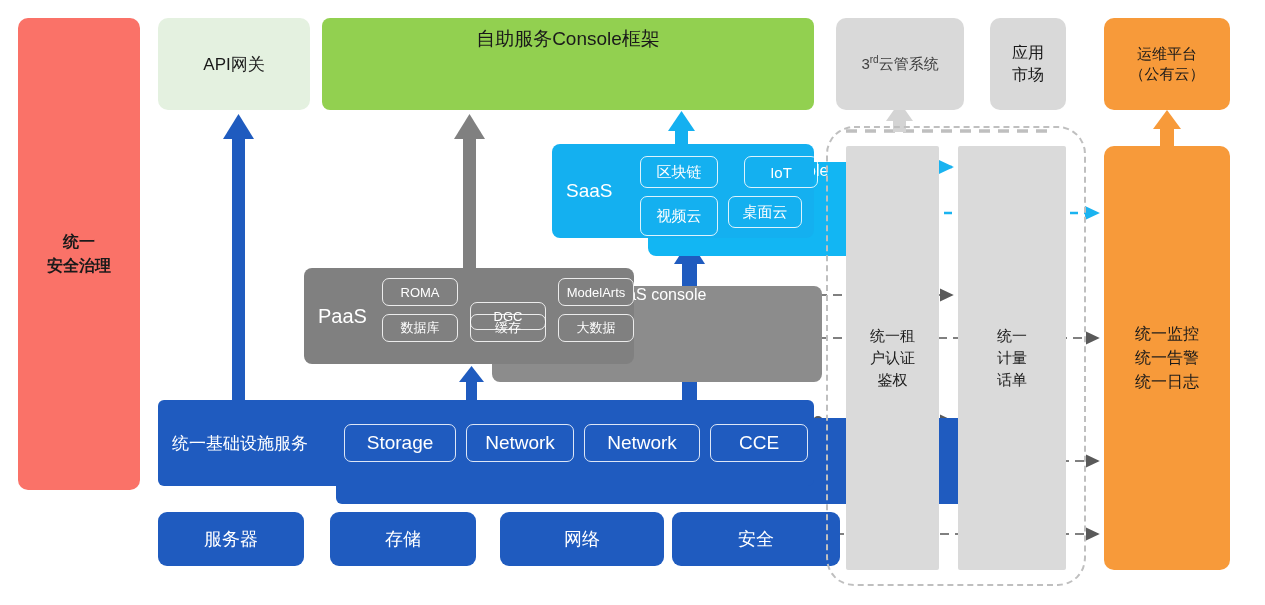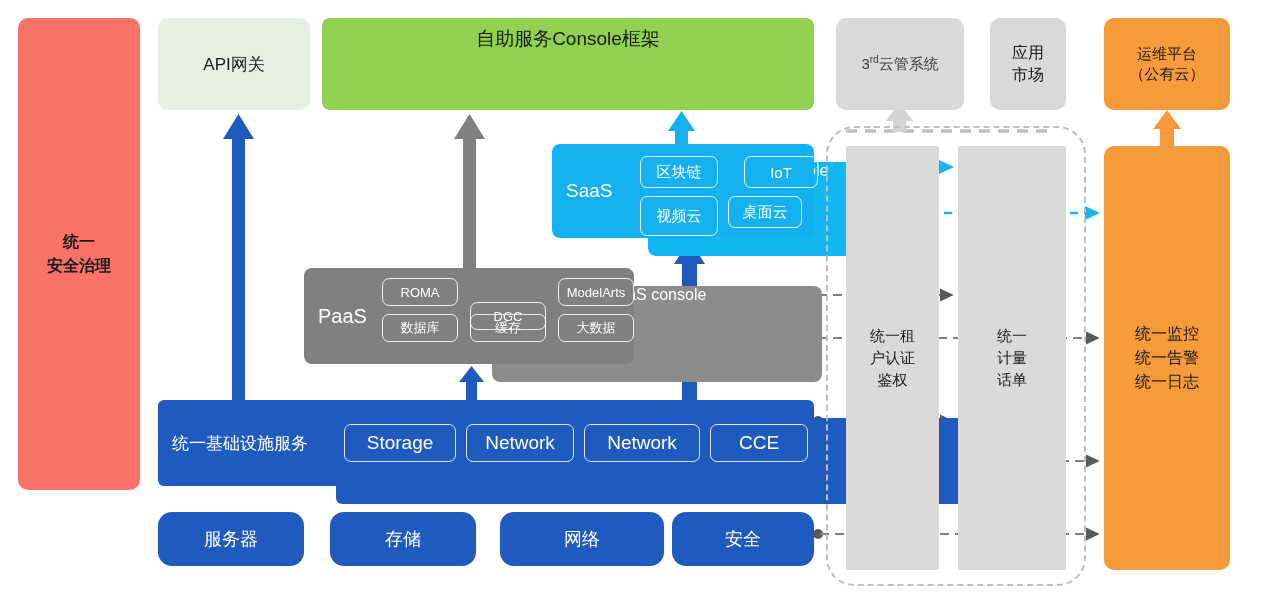--- a/index.html
+++ b/index.html
@@ -98,27 +98,27 @@
     position:absolute;left:14px;top:50%;transform:translateY(-50%);
     color:#fff;font-size:17px;
   }
   .iaas .i1{left:186px;top:24px;width:112px;height:38px;font-size:19px;}
   .iaas .i2{left:308px;top:24px;width:108px;height:38px;font-size:19px;}
   .iaas .i3{left:426px;top:24px;width:116px;height:38px;font-size:19px;}
   .iaas .i4{left:552px;top:24px;width:98px;height:38px;font-size:19px;}
 
   
   .res{
-    top:512px;height:54px;background:#1f5bbf;border-radius:14px;
+    top:512px;height:54px;background:#1f5bbf;border-radius:9px;
     color:#fff;font-size:18px;
   }
   .res.r1{left:158px;width:146px;}
   .res.r2{left:330px;width:146px;}
   .res.r3{left:500px;width:164px;}
-  .res.r4{left:672px;width:142px;}
+  .res.r4{left:672px;width:168px;}
 
   
   .dashed-container{
     position:absolute;left:826px;top:126px;width:260px;height:460px;
     border:2.5px dashed #bfbfbf;border-radius:28px;box-sizing:border-box;
   }
   .gcol{
     position:absolute;background:#dadada;border-radius:2px;
     display:flex;align-items:center;justify-content:center;
     color:#1a1a1a;font-size:15px;line-height:1.45;text-align:center;

